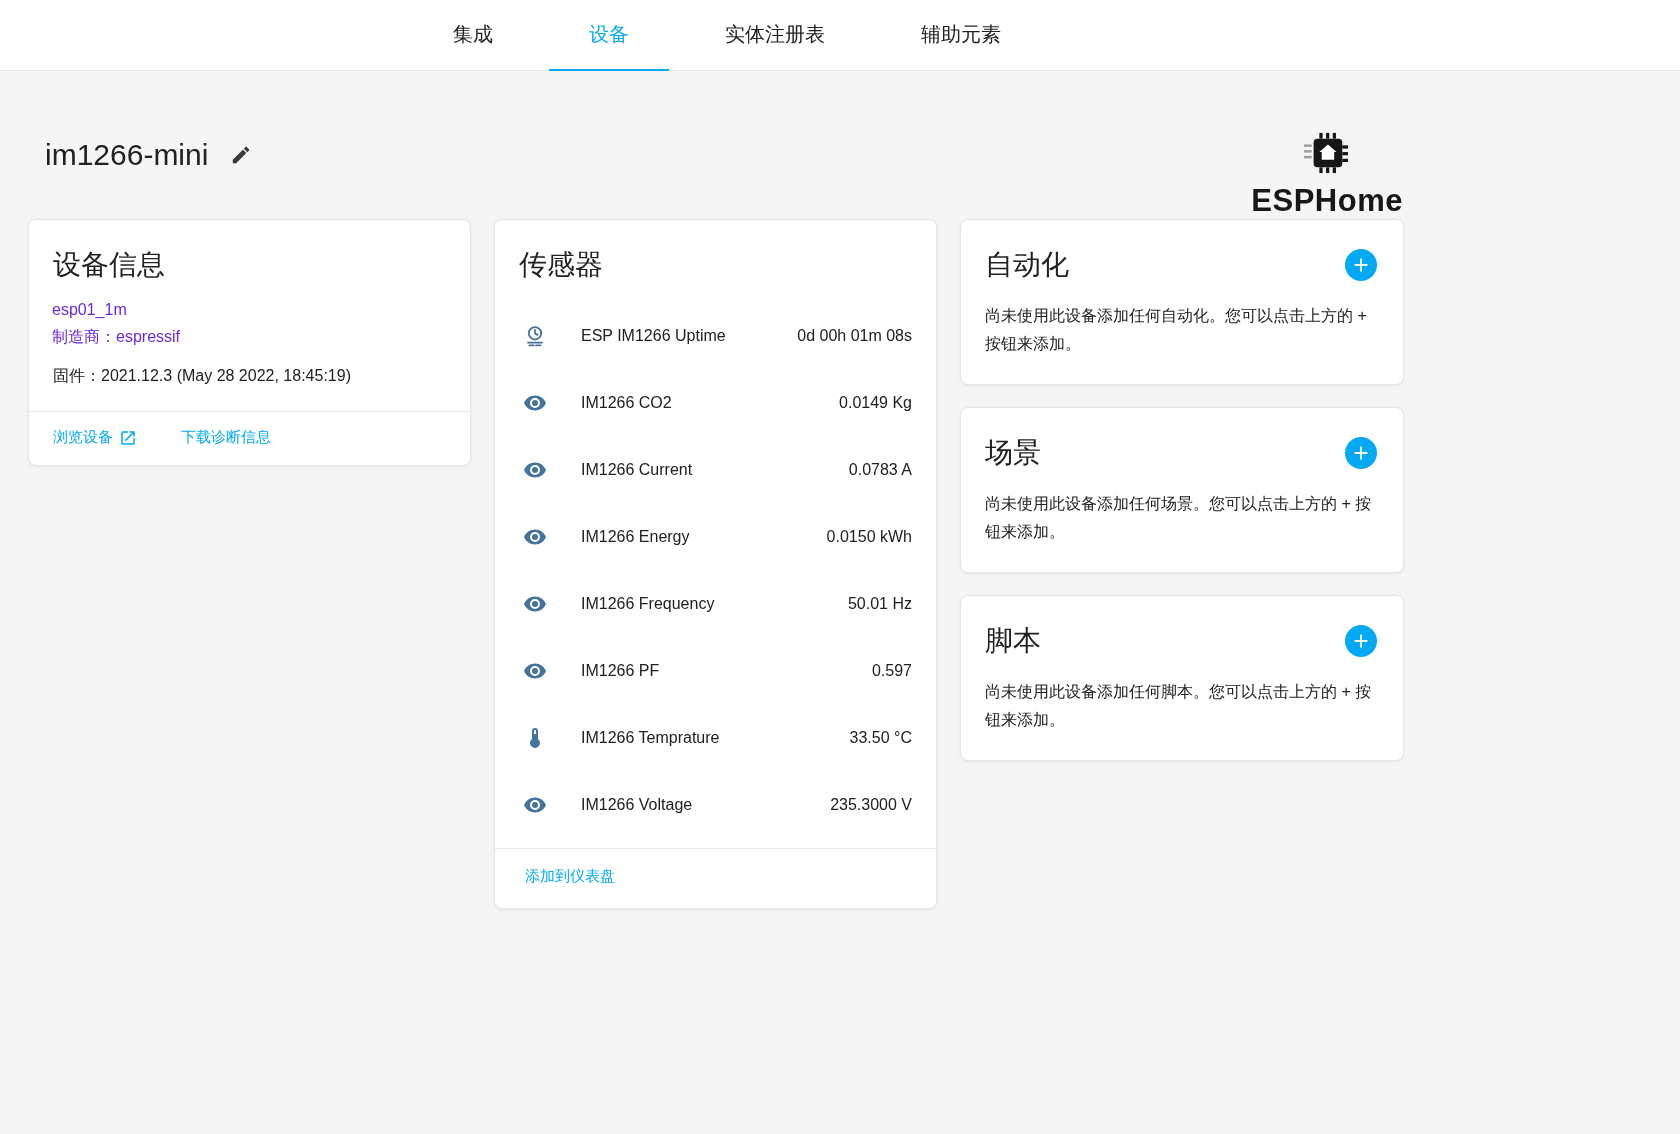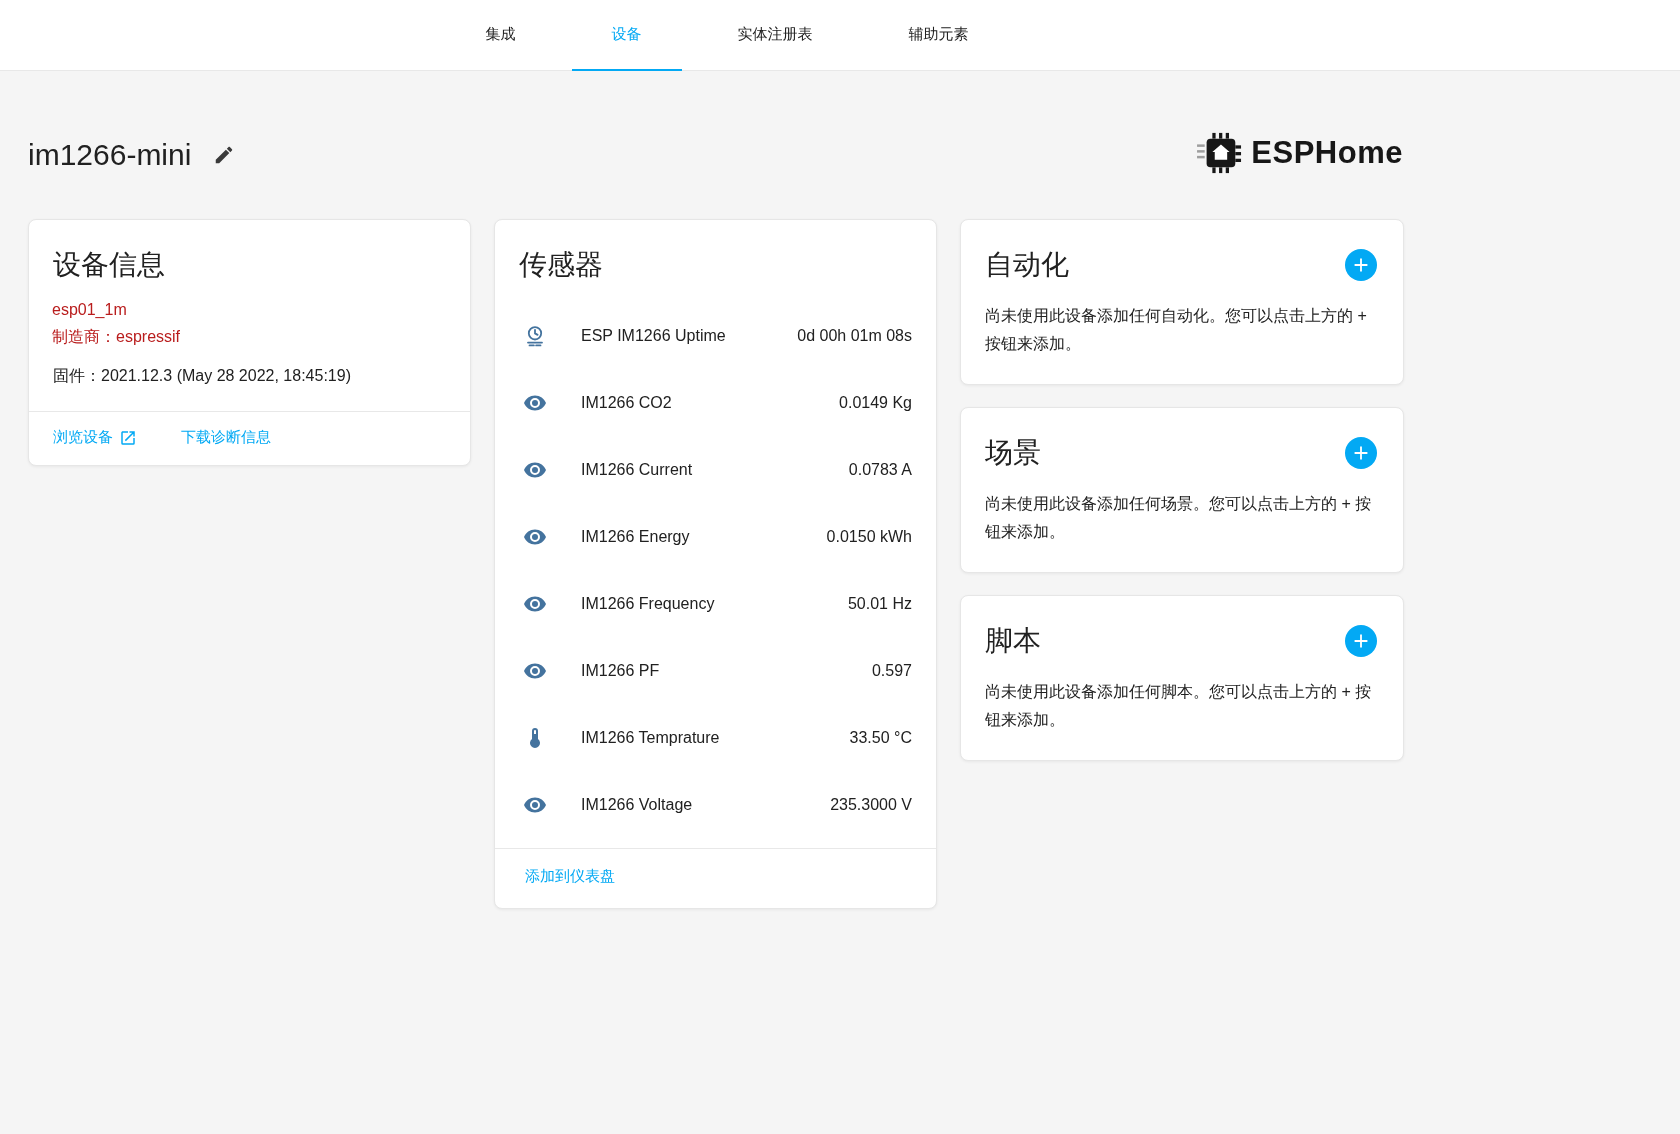--- a/index.html
+++ b/index.html
@@ -23,21 +23,21 @@
     justify-content: center;
     gap: 16px;
     position: relative;
     left: -113px;
   }
   .tab {
     height: 71px;
     padding: 0 40px;
     display: flex;
     align-items: center;
-    font-size: 15px;
+    font-size: 20px;
     color: #212121;
     cursor: pointer;
     border-bottom: 2px solid transparent;
   }
   .tab.active {
     color: #03a9f4;
     border-bottom: 2px solid #03a9f4;
   }
 
   
@@ -46,40 +46,42 @@
     width: 1403px;
   }
   .title-row {
     position: relative;
     height: 72px;
     margin-bottom: 28px;
     display: flex;
     align-items: center;
   }
   .page-title {
+    margin-left: 17px;
     font-size: 30px;
     font-weight: 400;
     color: #212121;
   }
   .edit-btn {
     background: none;
     border: none;
     cursor: pointer;
     margin-left: 18px;
     padding: 4px;
     display: flex;
     align-items: center;
   }
   .logo {
     position: absolute;
     right: 0;
     top: 12px;
     display: flex;
     align-items: center;
     gap: 8px;
+    flex-direction: column;
   }
   .logo-text {
     font-size: 31px;
     font-weight: 700;
     color: #171717;
     letter-spacing: 0.5px;
   }
 
   .grid {
     display: grid;
@@ -97,21 +99,21 @@
   }
   .card-header {
     font-size: 28px;
     font-weight: 400;
     color: #212121;
     padding: 26px 24px 12px 24px;
   }
 
   
   .dev-line { font-size: 16px; padding: 0 24px; line-height: 27px; }
-  .dev-gray { color: #b91c1c; padding-left: 23px; }
+  .dev-gray { color: #6d28d9; padding-left: 23px; }
   .dev-firmware { color: #212121; margin-top: 12px; padding-bottom: 22px; }
   .card-actions {
     border-top: 1px solid #e8e8e8;
     padding: 16px 24px 18px 24px;
     display: flex;
     gap: 44px;
   }
   .action-link {
     color: #03a9f4;
     font-size: 15px;

